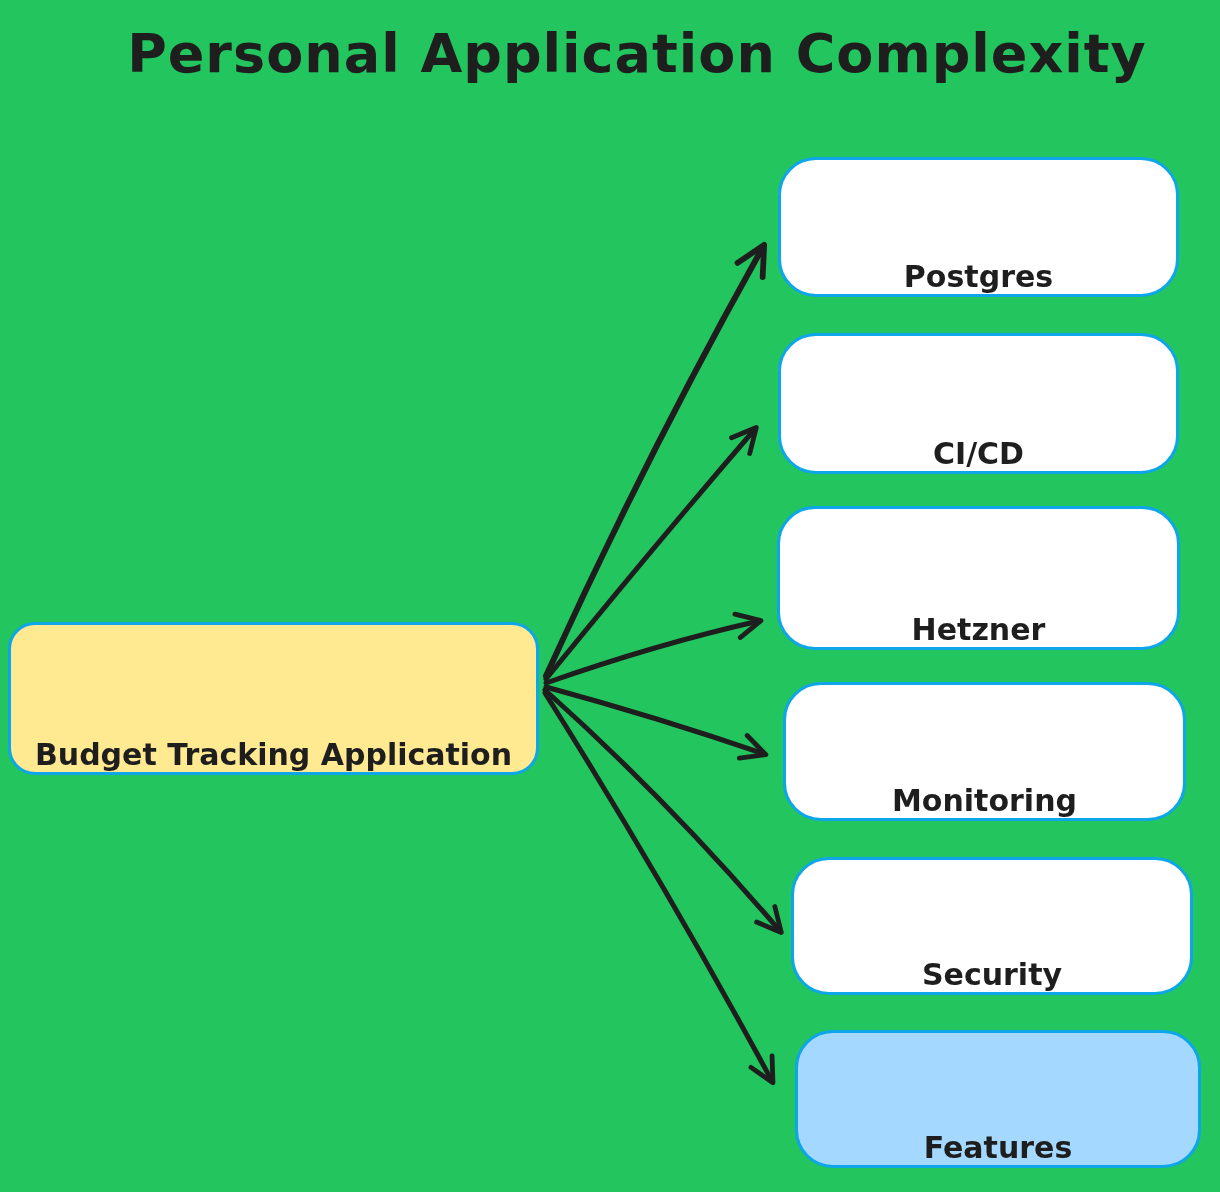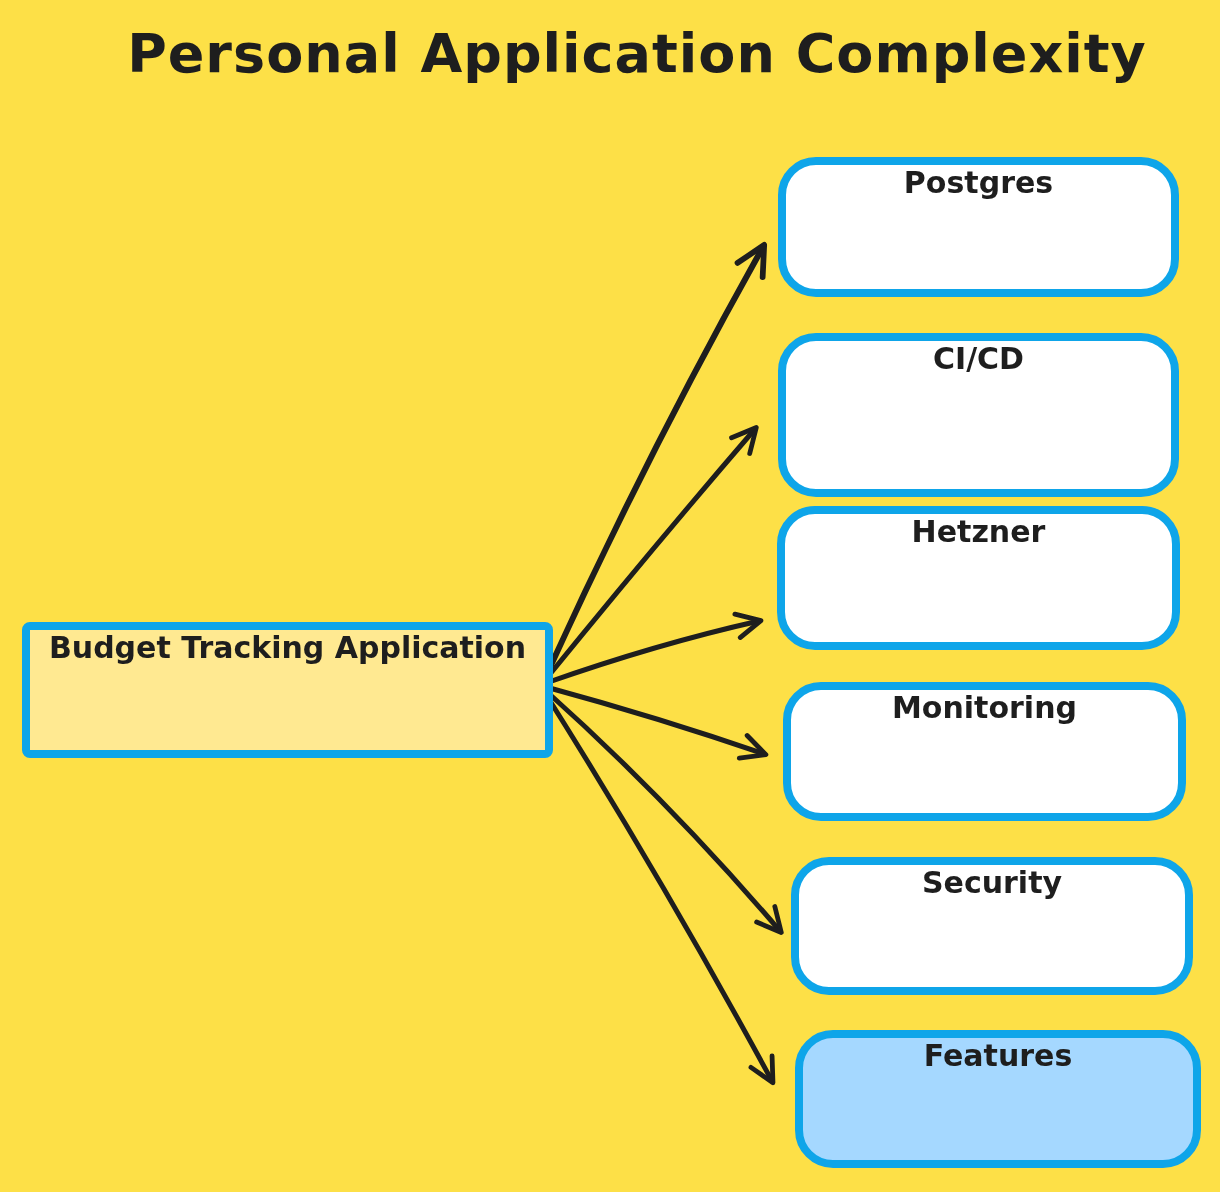--- a/index.html
+++ b/index.html
@@ -5,62 +5,61 @@
   html, body {
     margin: 0;
     padding: 0;
     background: #ffffff;
     font-family: "DejaVu Sans", "Liberation Sans", sans-serif;
   }
   .canvas {
     position: relative;
     width: 1220px;
     height: 1192px;
-    background: #fde047;
+    background: #22c55e;
     overflow: hidden;
     color: #1e1e1e;
   }
   .title {
     position: absolute;
     top: 22px;
     left: 27px;
     width: 1220px;
     text-align: center;
     font-size: 54px;
     font-weight: 700;
     letter-spacing: 1px;
     color: #1e1e1e;
     white-space: nowrap;
   }
   .node {
     position: absolute;
     box-sizing: border-box;
-    border: 8px solid #0ea5e9;
+    border: 3px solid #0ea5e9;
     border-radius: 38px;
     background: #ffffff;
     display: flex;
-    align-items: flex-start;
+    align-items: flex-end;
     justify-content: center;
     font-size: 30px;
     font-weight: 700;
     white-space: nowrap;
     color: #1e1e1e;
   }
   .node-center {
     left: 8px;
     top: 622px;
     width: 531px;
-    height: 136px;
-    border-radius: 8px;
+    height: 153px;
+    border-radius: 27px;
     background: #ffe991;
     font-size: 30px;
-    margin-left: 14px;
   }
   .node-postgres   { left: 778px; top: 157px;  width: 401px; height: 140px; }
-  .node-cicd       { left: 778px; top: 333px;  width: 401px; height: 164px; }
+  .node-cicd       { left: 778px; top: 333px;  width: 401px; height: 141px; }
   .node-hetzner    { left: 777px; top: 506px;  width: 403px; height: 144px; }
   .node-monitoring { left: 783px; top: 682px;  width: 403px; height: 139px; }
   .node-security   { left: 791px; top: 857px;  width: 402px; height: 138px; }
   .node-features   { left: 795px; top: 1030px; width: 406px; height: 138px; background: #a5d8ff; }
   .edges-layer {
     position: absolute;
     left: 0;
     top: 0;
     width: 1220px;
     height: 1192px;

